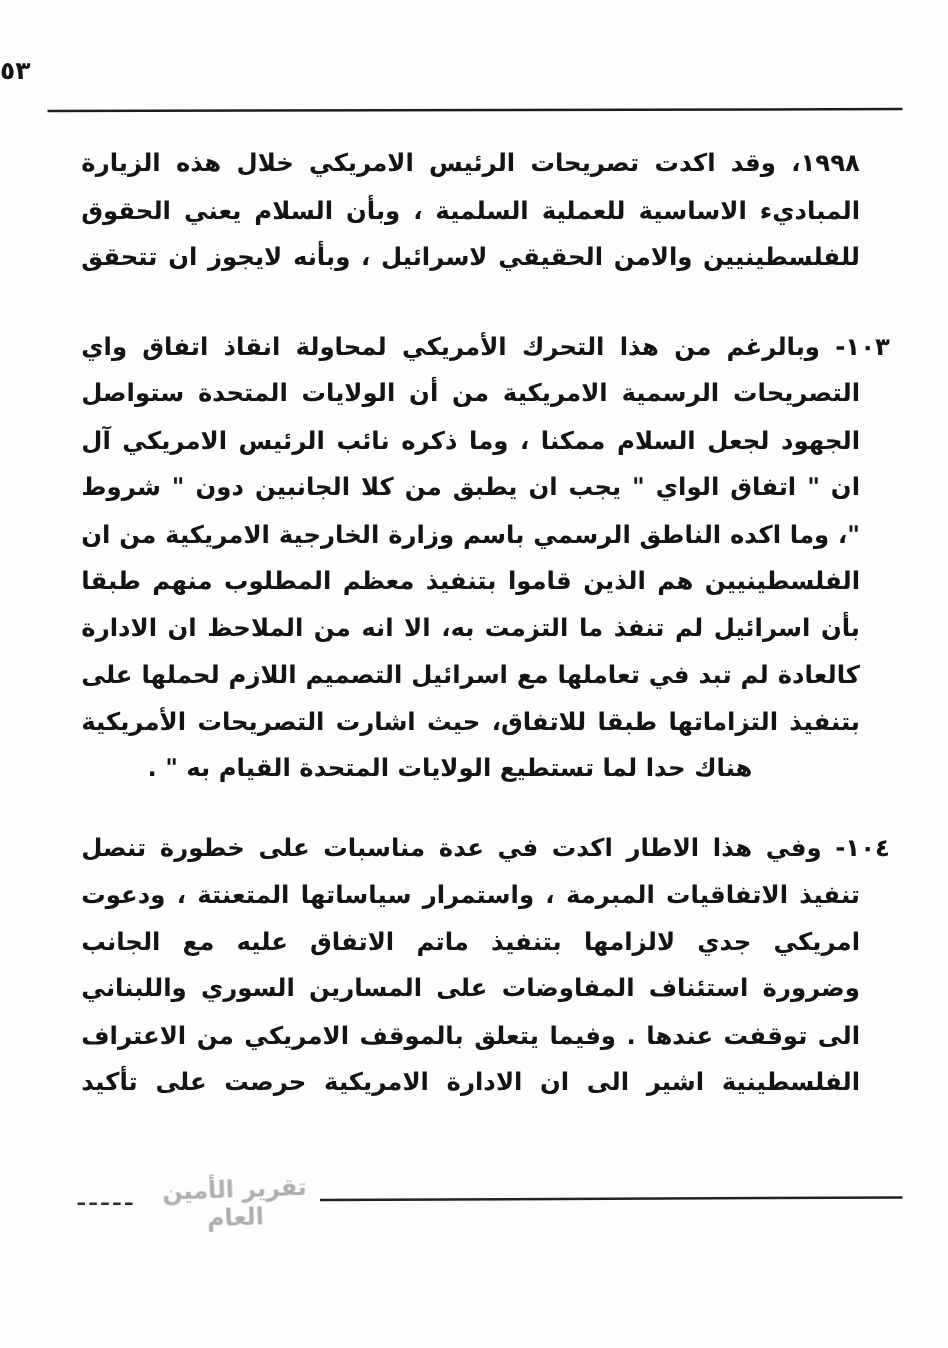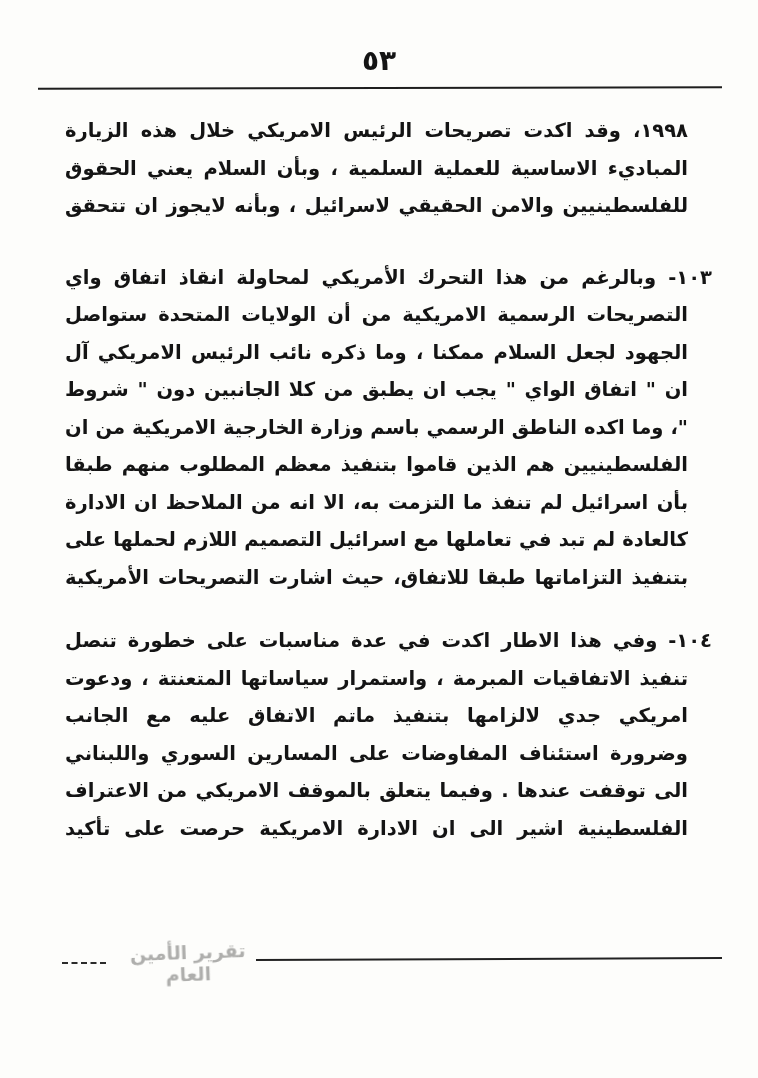--- a/index.html
+++ b/index.html
@@ -11,22 +11,22 @@
     overflow:hidden;
   }
   .page {
     position:relative;
     width:758px; height:1078px;
     background:#fdfdfb;
   }
   
   .pageno {
     position:absolute; top:44px; left:0; right:0;
-    text-align:center;
-    font-size:28px; font-weight:bold;
+    text-align:left;
+    font-size:20px; font-weight:bold;
     letter-spacing:4px;
   }
   .top-rule {
     position:absolute; top:87px; left:38px;
     width:684px; height:0;
     border-top:2.5px solid #1e1e1e;
     transform:rotate(-0.12deg);
   }
   
   .content {
@@ -98,20 +98,21 @@
     <div class="para p103">
       <div class="line">١٠٣- وبالرغم من هذا التحرك الأمريكي لمحاولة انقاذ اتفاق واي ريفر وما تؤكده</div>
       <div class="line cont">التصريحات  الرسمية الامريكية من أن الولايات المتحدة ستواصل بذل كافة</div>
       <div class="line cont">الجهود  لجعل السلام ممكنا ، وما ذكره نائب الرئيس الامريكي آل جور  من</div>
       <div class="line cont">ان " اتفاق الواي " يجب ان يطبق من كلا الجانبين دون " شروط جديدة</div>
       <div class="line cont">"،  وما اكده الناطق الرسمي باسم وزارة الخارجية الامريكية من ان</div>
       <div class="line cont">الفلسطينيين هم الذين قاموا بتنفيذ معظم المطلوب منهم طبقا للاتفاق، وتلميحه</div>
       <div class="line cont">بأن اسرائيل لم تنفذ ما التزمت به، الا انه من  الملاحظ ان الادارة الامريكية</div>
       <div class="line cont">كالعادة لم تبد في تعاملها مع اسرائيل التصميم اللازم لحملها على الالتزام</div>
       <div class="line cont">بتنفيذ التزاماتها طبقا للاتفاق،  حيث اشارت التصريحات الأمريكية  إلى " ان</div>
+      <div class="line cont end short-2">هناك حدا لما تستطيع الولايات المتحدة القيام به " .</div>
     </div>
 
     <div class="para p104">
       <div class="line">١٠٤- وفي هذا الاطار اكدت في عدة مناسبات على خطورة تنصل اسرائيل من</div>
       <div class="line cont">تنفيذ الاتفاقيات المبرمة ، واستمرار سياساتها المتعنتة ، ودعوت  الى تحرك</div>
       <div class="line cont">امريكي جدي لالزامها بتنفيذ ماتم الاتفاق عليه مع الجانب الفلسطيني</div>
       <div class="line cont">وضرورة استئناف المفاوضات على المسارين السوري واللبناني من النقطة</div>
       <div class="line cont">الى توقفت عندها . وفيما  يتعلق بالموقف الامريكي من الاعتراف بالدولة</div>
       <div class="line cont">الفلسطينية اشير الى ان الادارة الامريكية حرصت على تأكيد التمسك بموقفها</div>
     </div>

